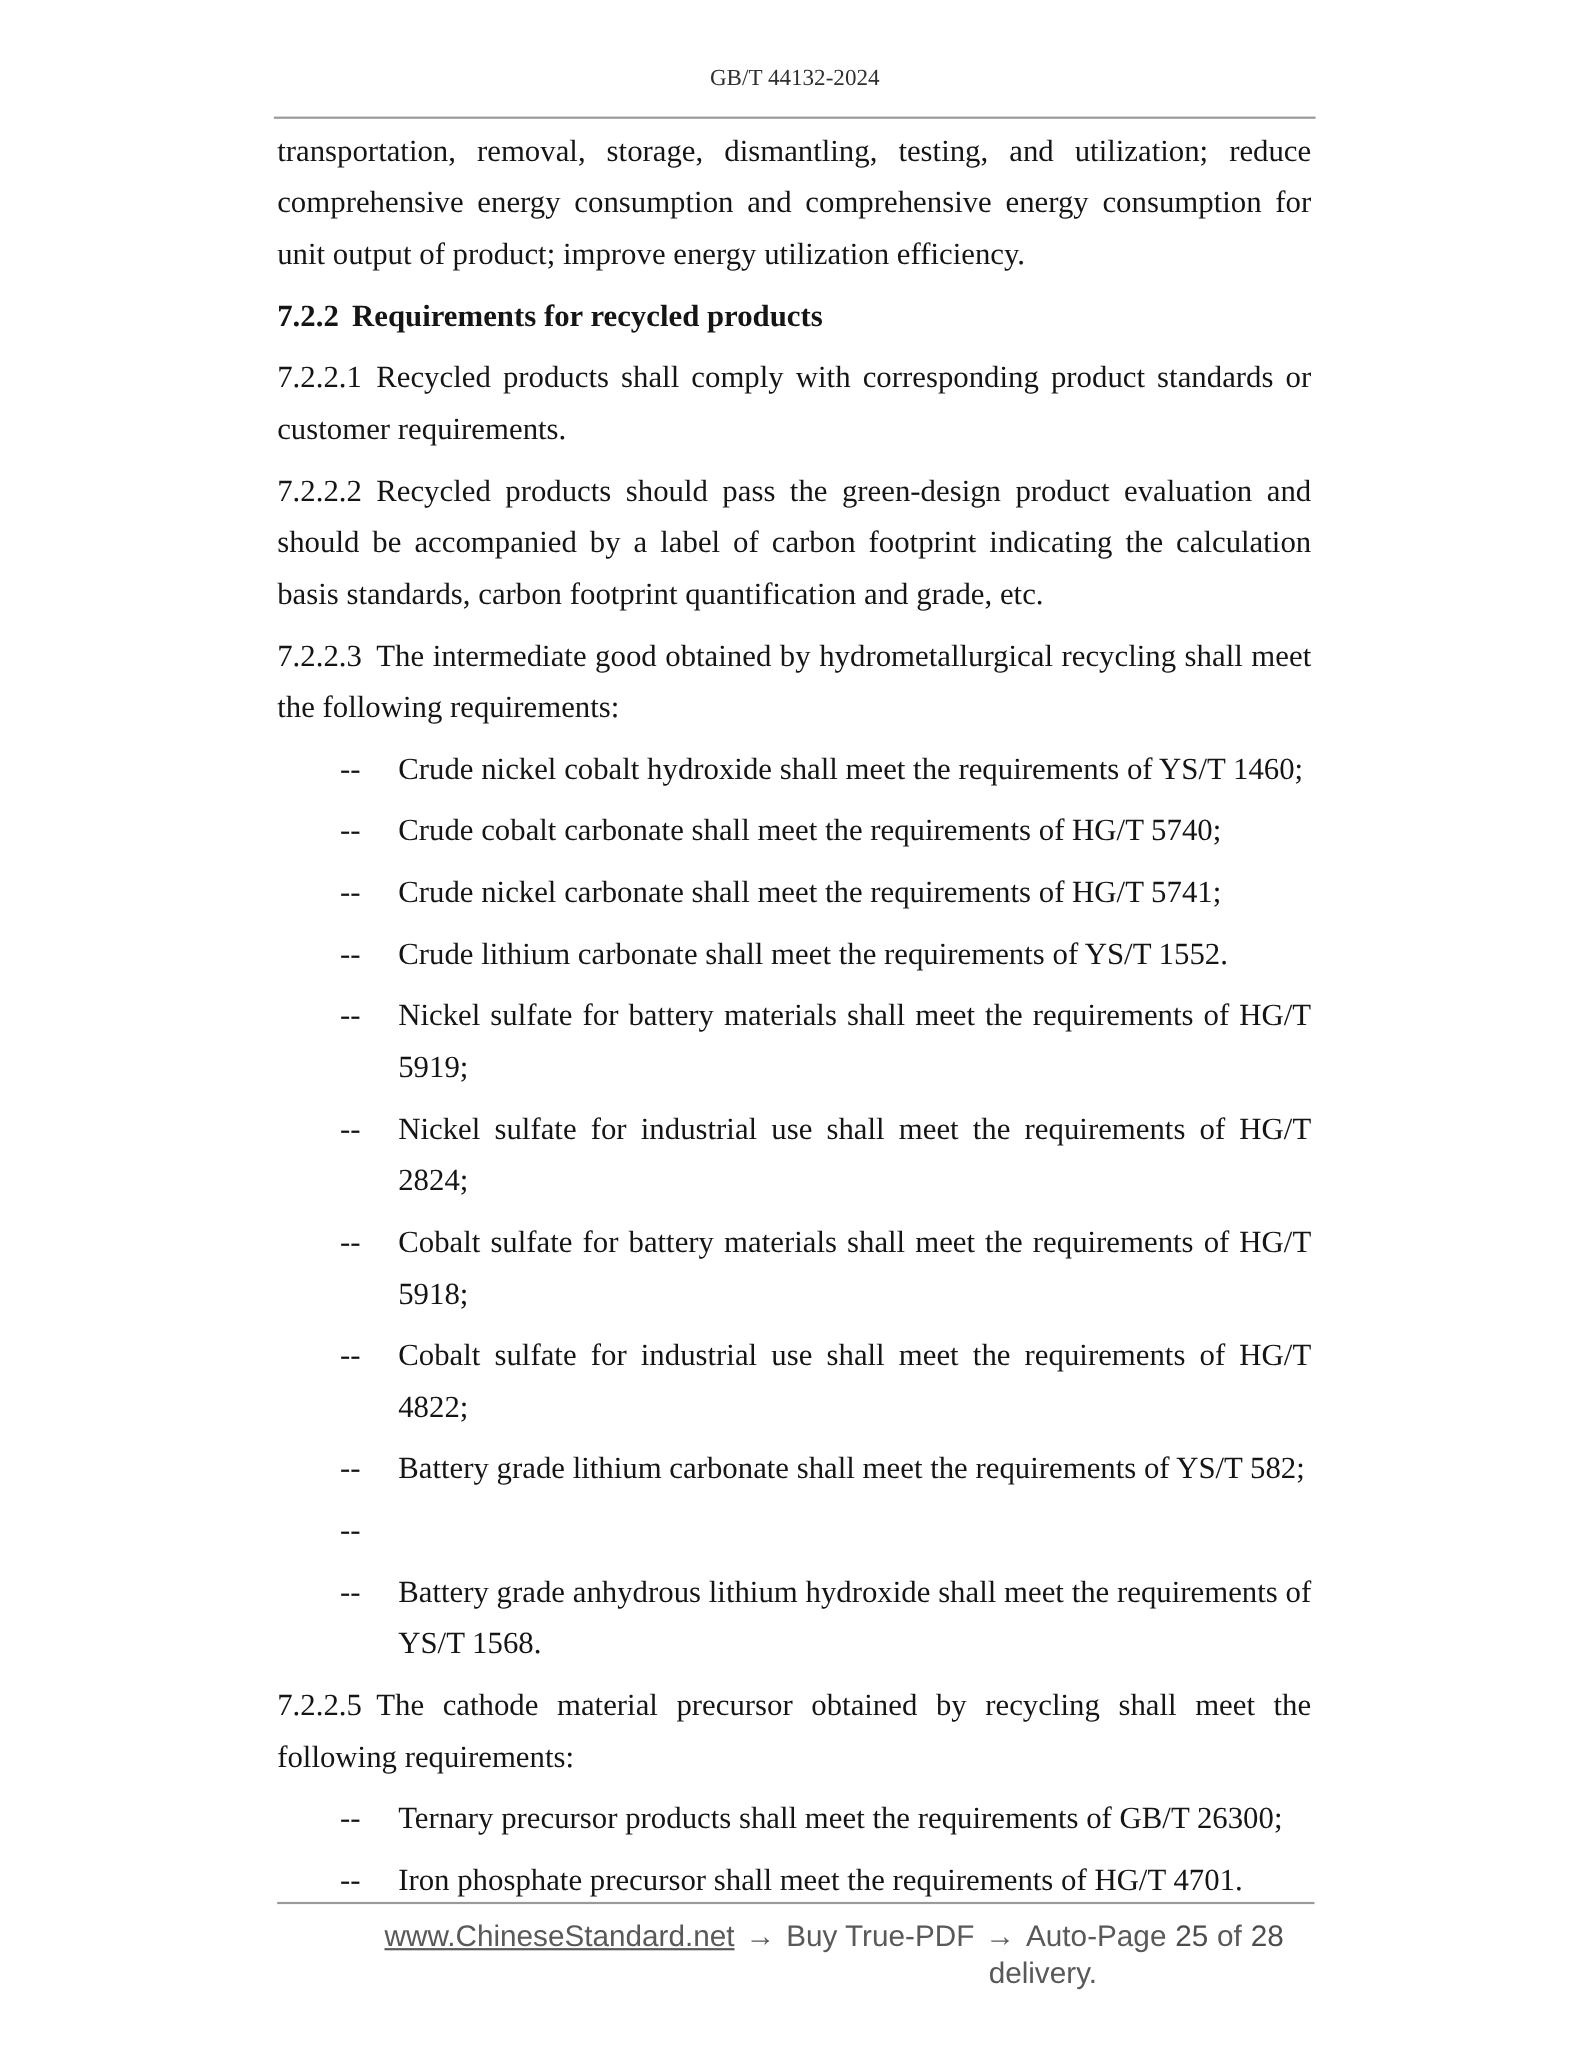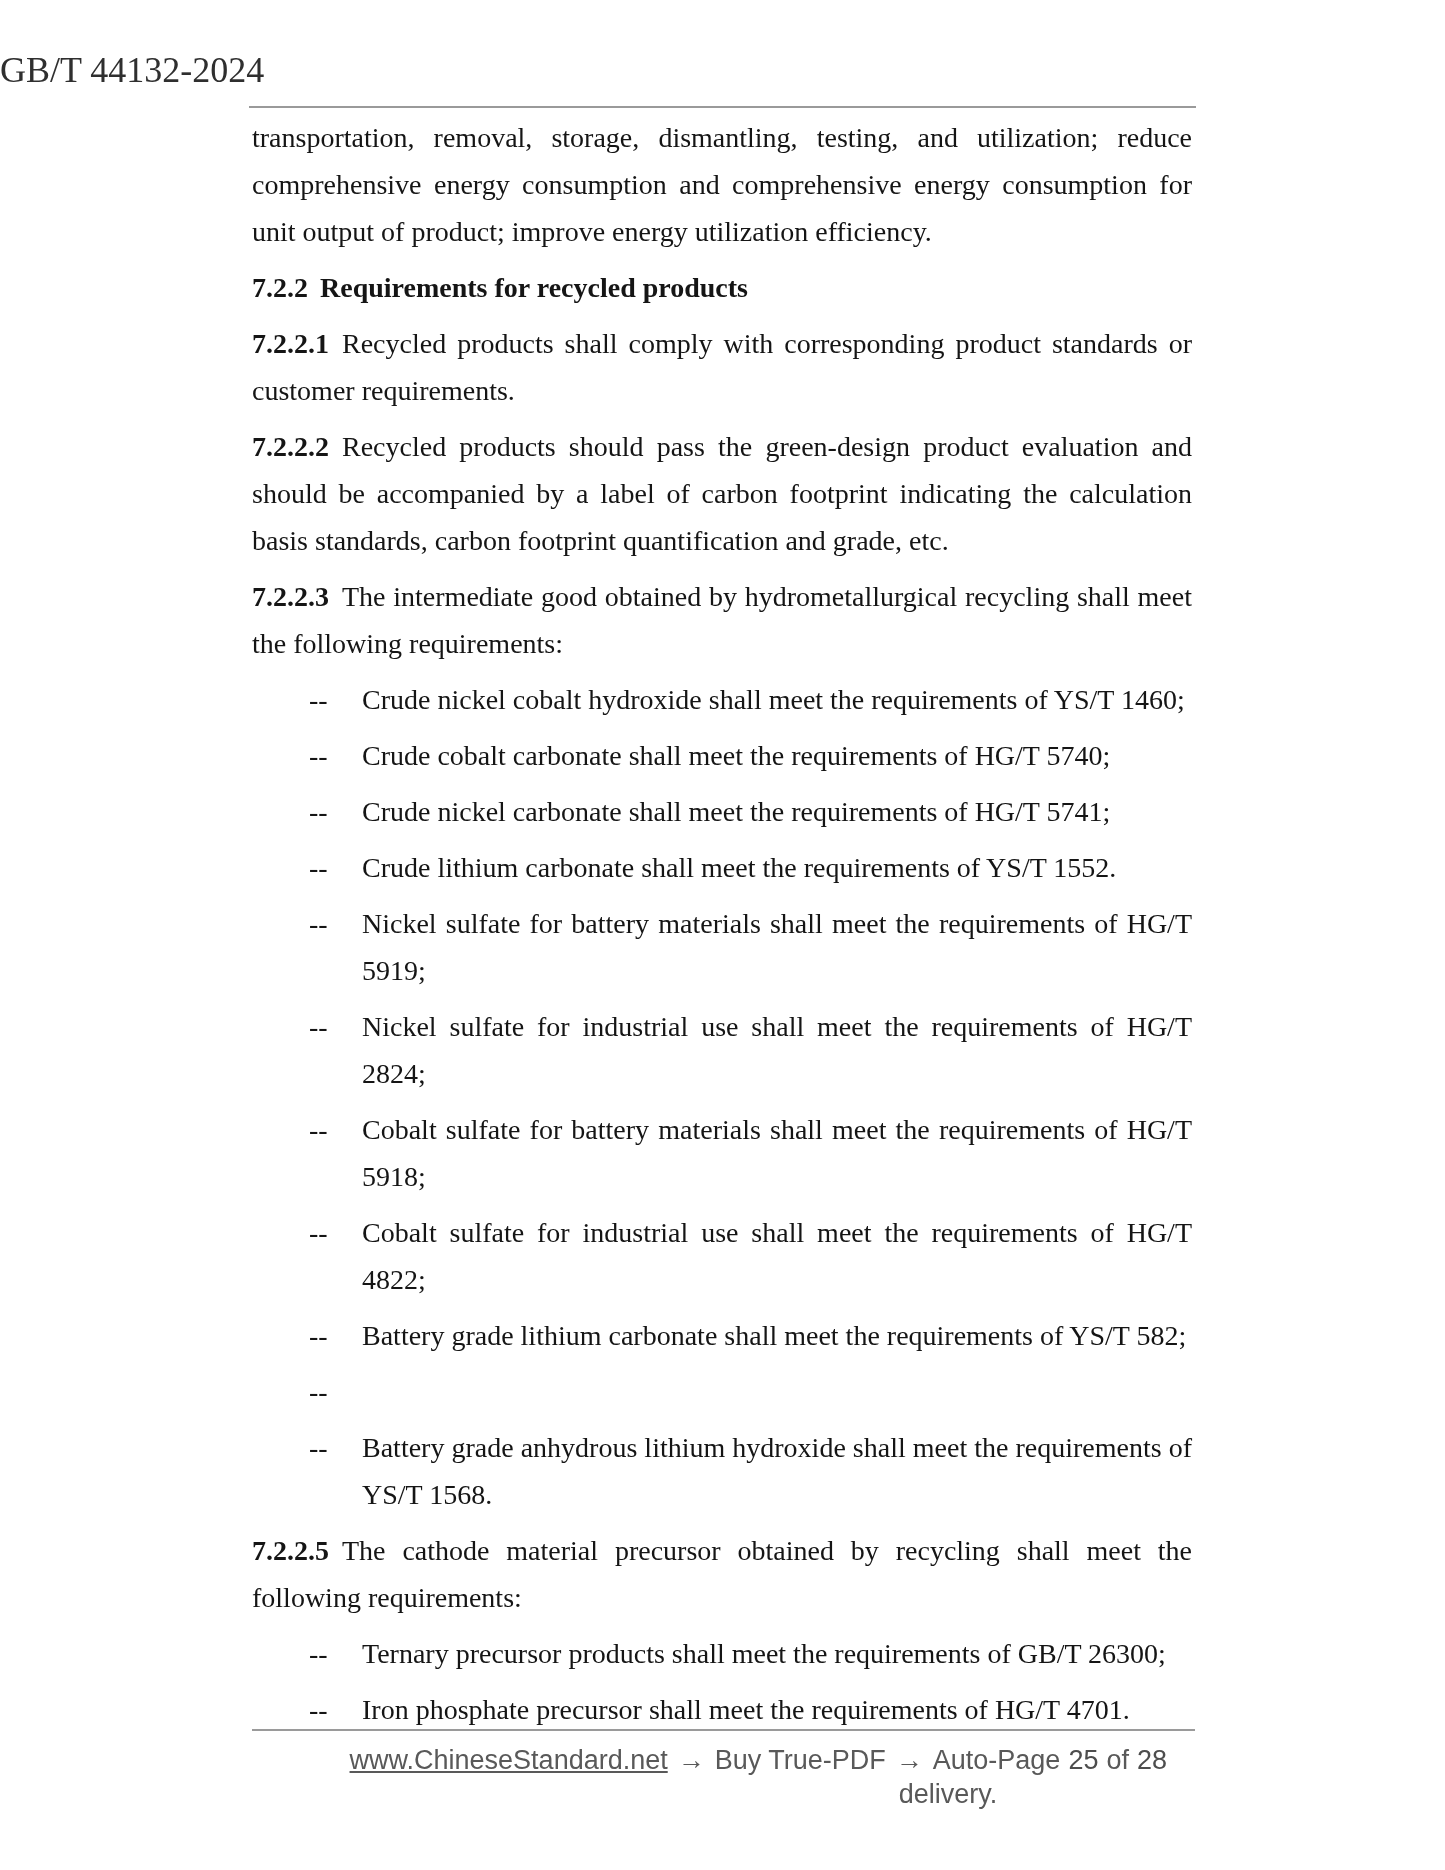--- a/index.html
+++ b/index.html
@@ -7,38 +7,39 @@
     position:relative;
     width:1445px; height:1870px;
     margin:0 auto;
     background:#ffffff;
     font-family:"Liberation Serif", serif;
     color:#151515;
     overflow:hidden;
   }
   .header {
     padding-top:54px;
-    font-size:36px;
+    text-align:center;
+    font-size:21px;
     line-height:33px;
     color:#2f2f2f;
   }
   .rule {
     border-top:2px solid #9a9a9a;
     height:0;
   }
   .header-rule { margin:19px 249px 0 249px; }
   .content {
     margin:6px 253px 0 252px;
     font-size:28px;
     line-height:47px;
   }
   .content p { margin:0 0 9px 0; text-align:justify; }
   .heading { font-weight:bold; }
   .heading .num { margin-right:12px; }
-  .clause .num { font-weight:bold; margin-right:13px; }
+  .clause .num { font-weight:normal; margin-right:13px; }
   .bullet {
     display:flex;
     margin:0 0 9px 0;
     padding-left:57px;
     line-height:47px;
   }
   .bullet .marker { flex:0 0 53px; width:53px; }
   .bullet .btext { flex:1; text-align:justify; }
   .footer {
     position:absolute;

